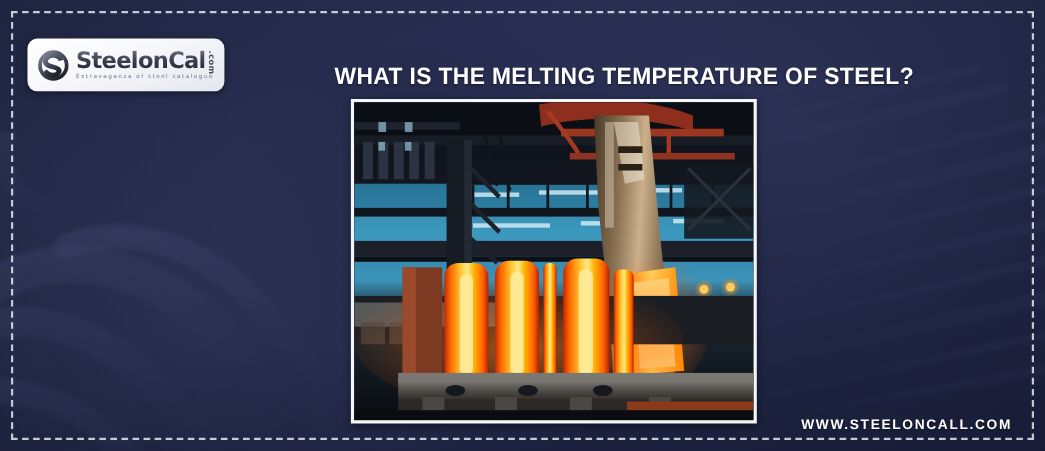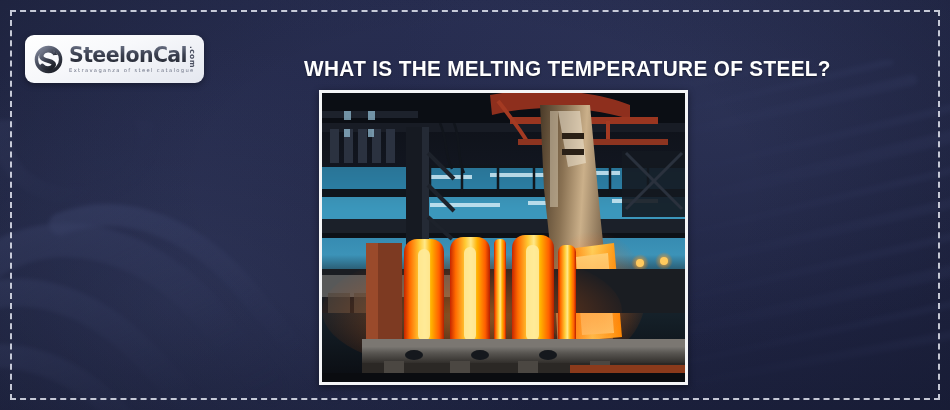--- a/index.html
+++ b/index.html
@@ -440,14 +440,15 @@
             <rect x="128" y="268" width="20" height="12"></rect>
           <rect x="196" y="268" width="20" height="12"></rect>
             <rect x="268" y="268" width="20" height="12"></rect>
         </g>
         <rect x="248" y="272" width="115" height="8" fill="#8a3a1b"></rect>
         <rect x="0" y="280" width="363" height="9" fill="#0a0c10"></rect>
       </svg>
     </div>
   </div>
 
+  <div class="footer-url">WWW.STEELONCALL.COM</div>
 
 </div>
 
 </body></html>

